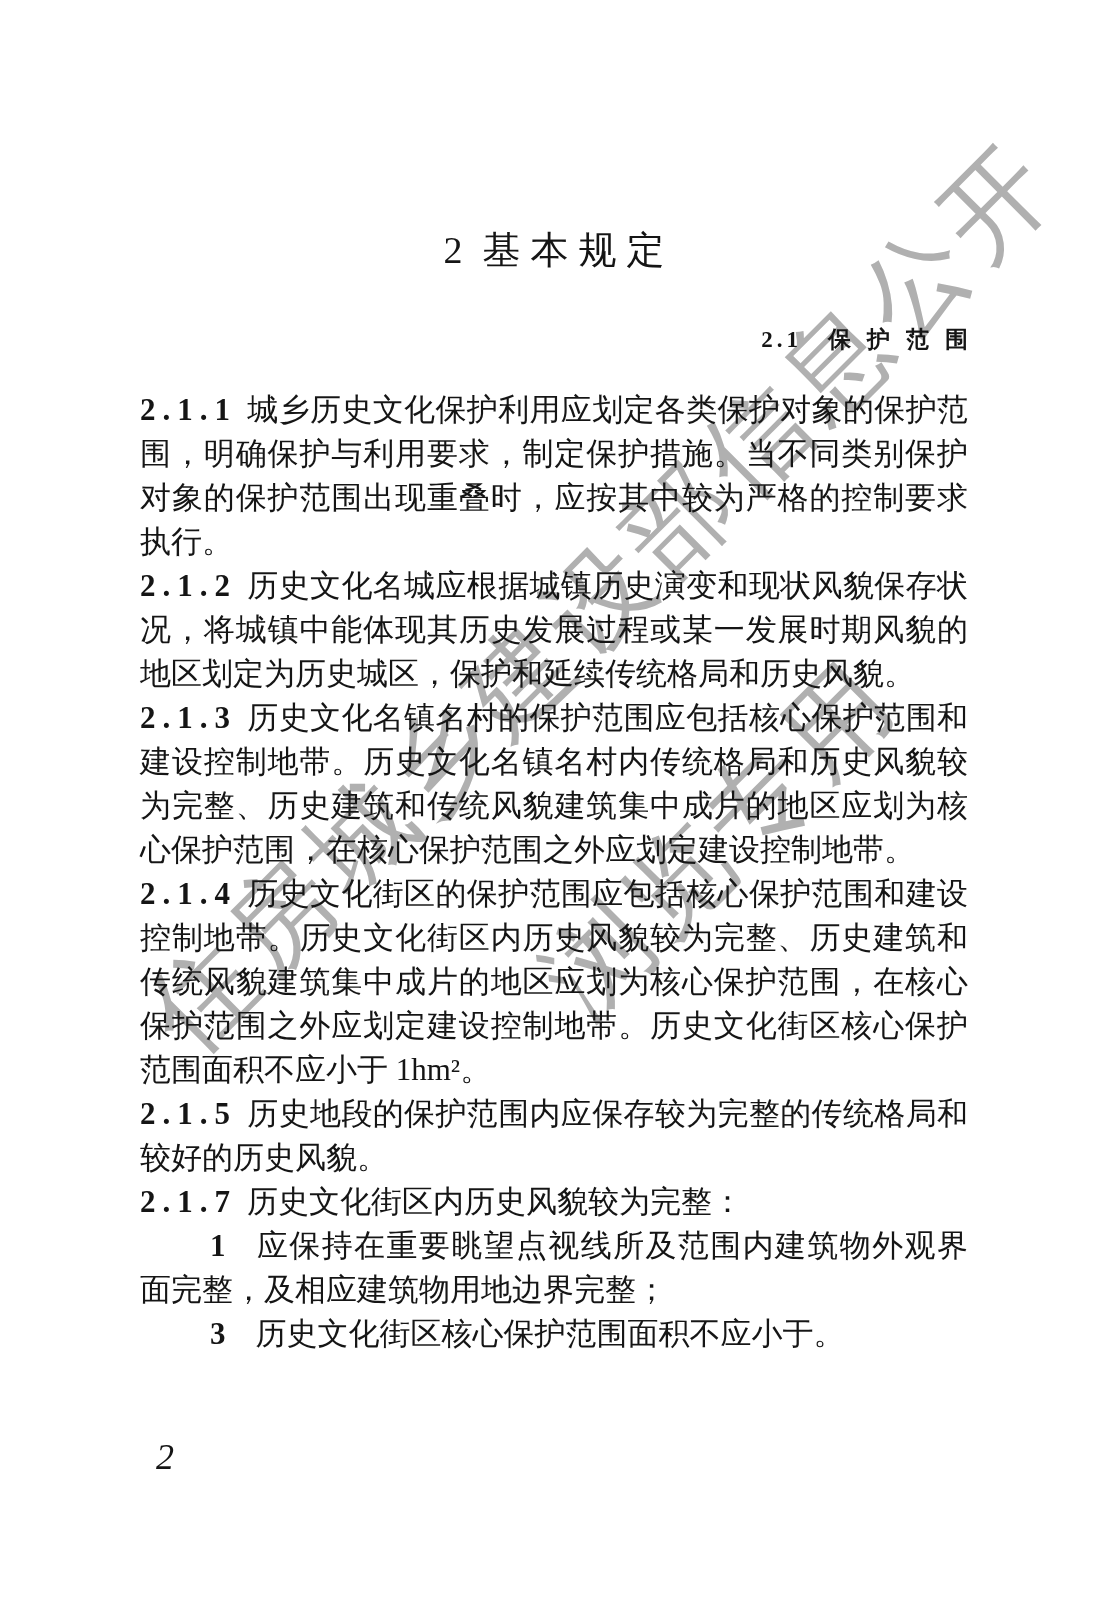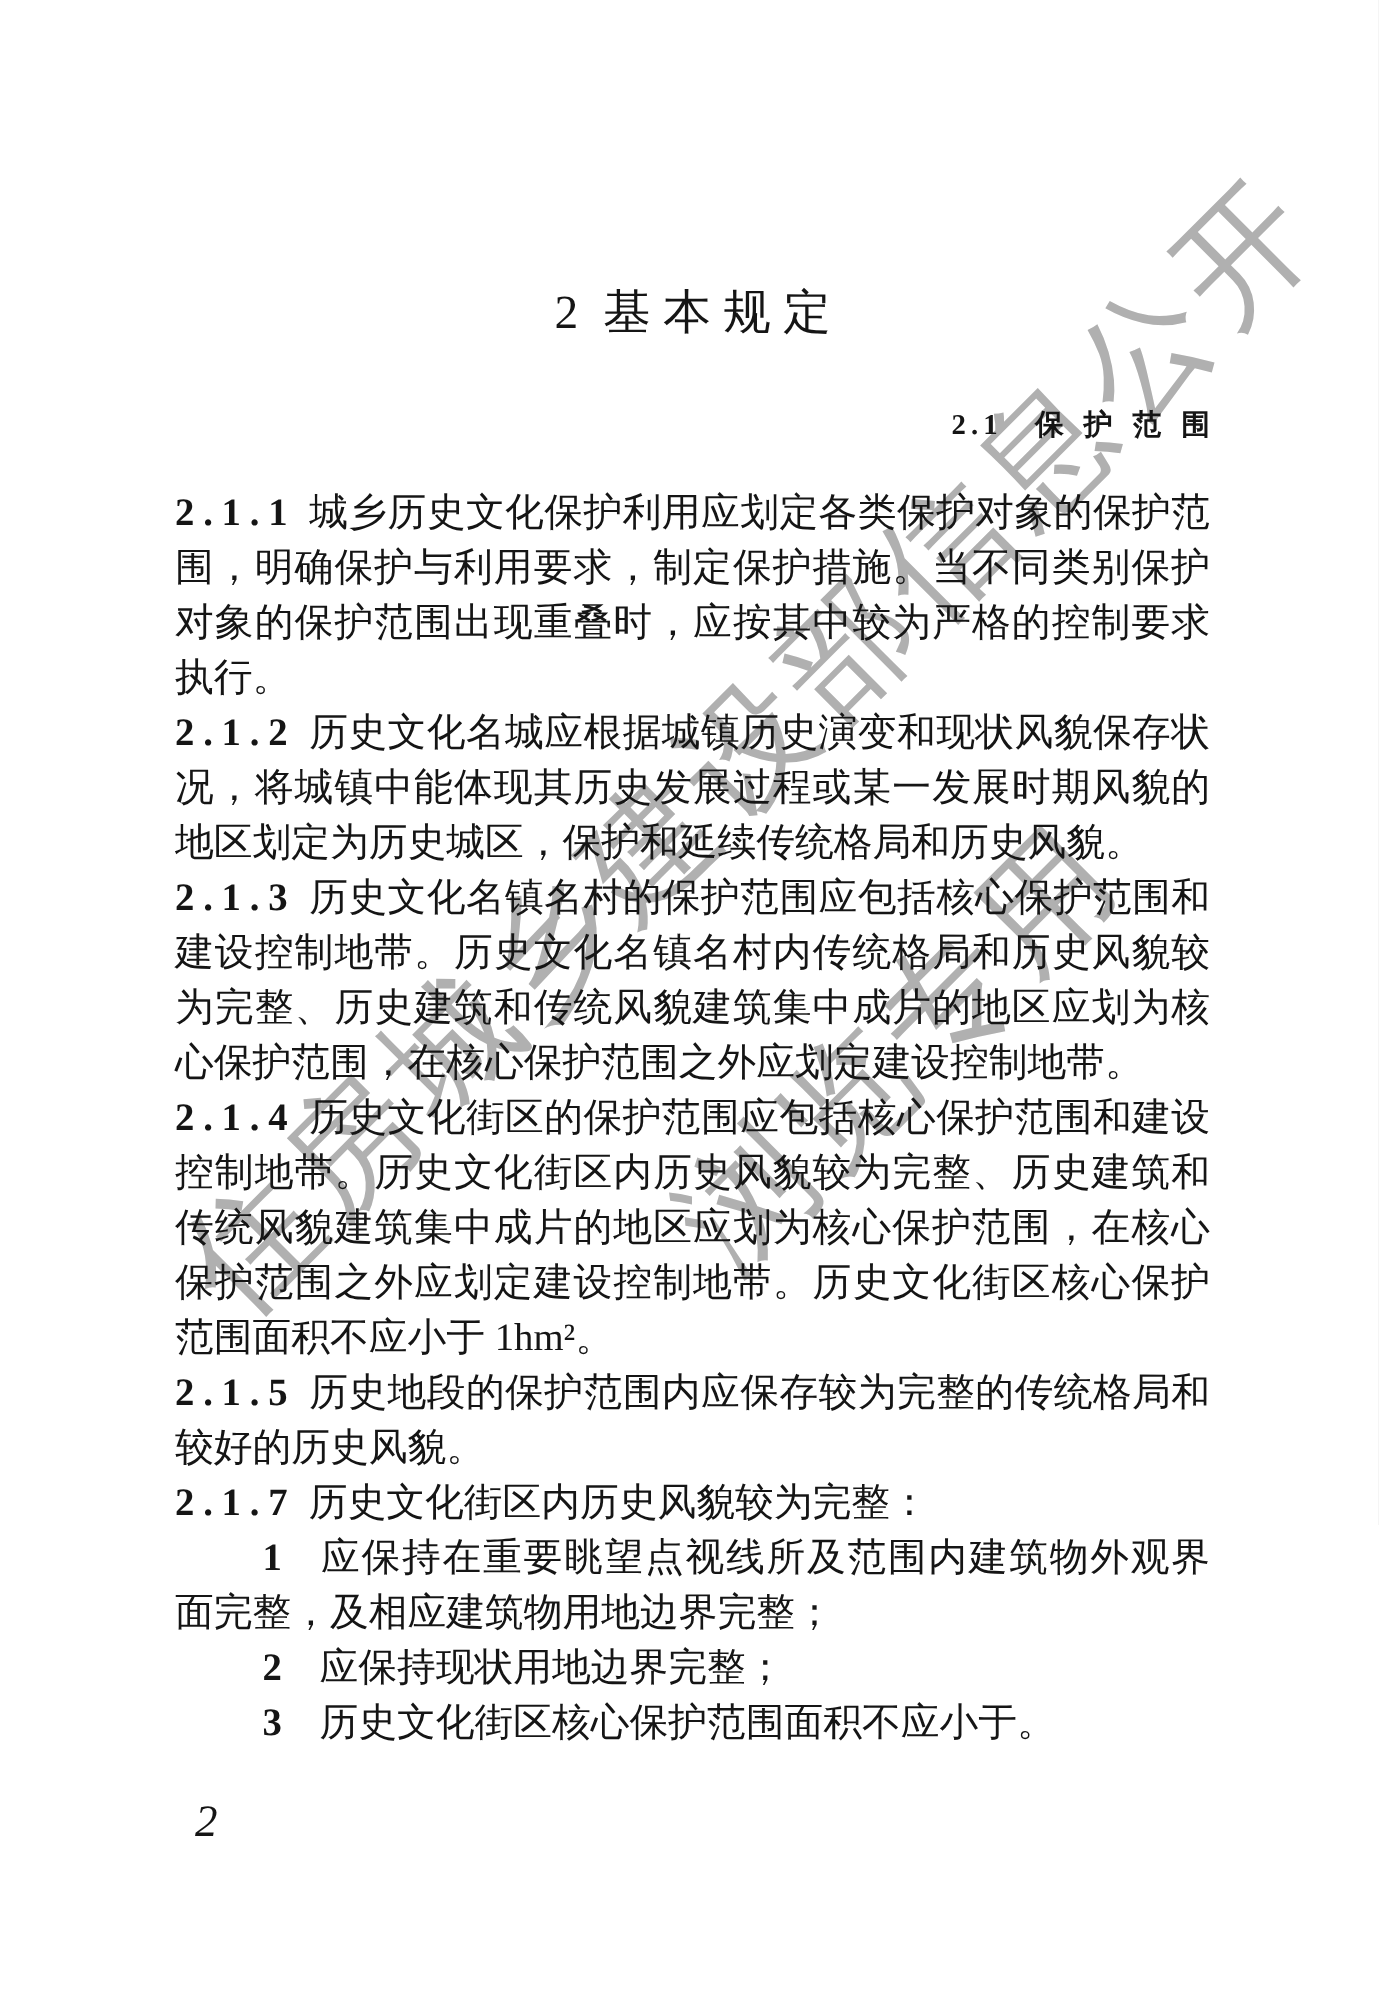--- a/index.html
+++ b/index.html
@@ -133,21 +133,20 @@
 
       <p class="clause"><span class="num">2.1.4</span><span class="txt">历史文化街区的保护范围应包括核心保护范围和建设控制地带。历史文化街区内历史风貌较为完整、历史建筑和传统风貌建筑集中成片的地区应划为核心保护范围，在核心保护范围之外应划定建设控制地带。历史文化街区核心保护范围面积不应小于 1hm²。</span></p>
 
       <p class="clause"><span class="num">2.1.5</span><span class="txt">历史地段的保护范围内应保存较为完整的传统格局和较好的历史风貌。</span></p>
 
 
       <p class="clause"><span class="num">2.1.7</span><span class="txt">历史文化街区内历史风貌较为完整：</span></p>
 
       <p class="subitem"><span class="num">1</span><span class="txt">应保持在重要眺望点视线所及范围内建筑物外观界面完整，及相应建筑物用地边界完整；</span></p>
 
-      <p class="subitem"><span class="num">2</span><span class="txt">应保持现状用地边界完整；</span></p>
 
       <p class="subitem"><span class="num">3</span><span class="txt">历史文化街区核心保护范围面积不应小于。</span></p>
 
     </div>
   </div>
 
   <div class="page-number">2</div>
 
 </div>
 

